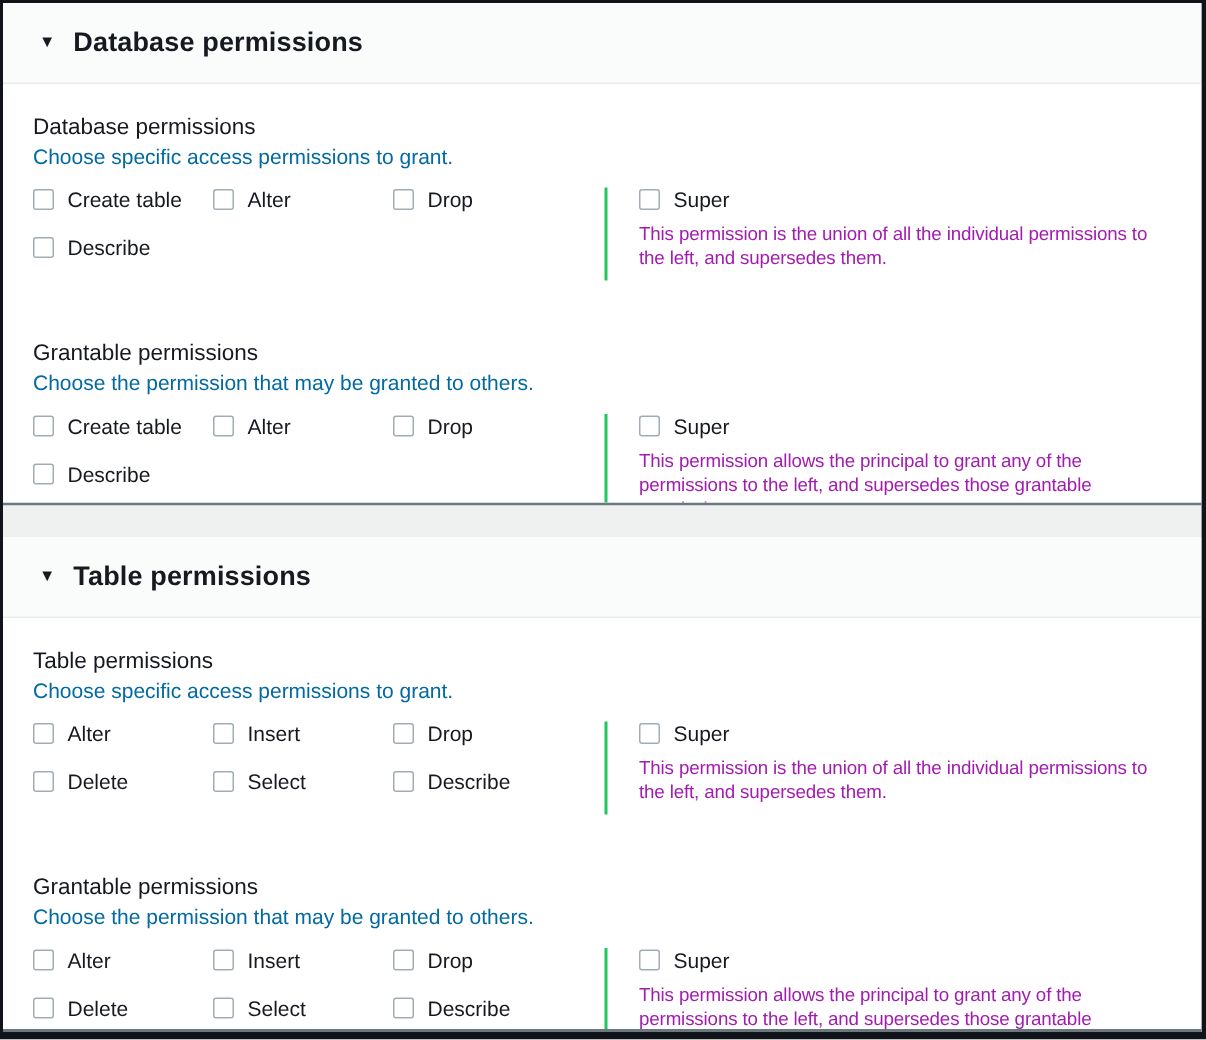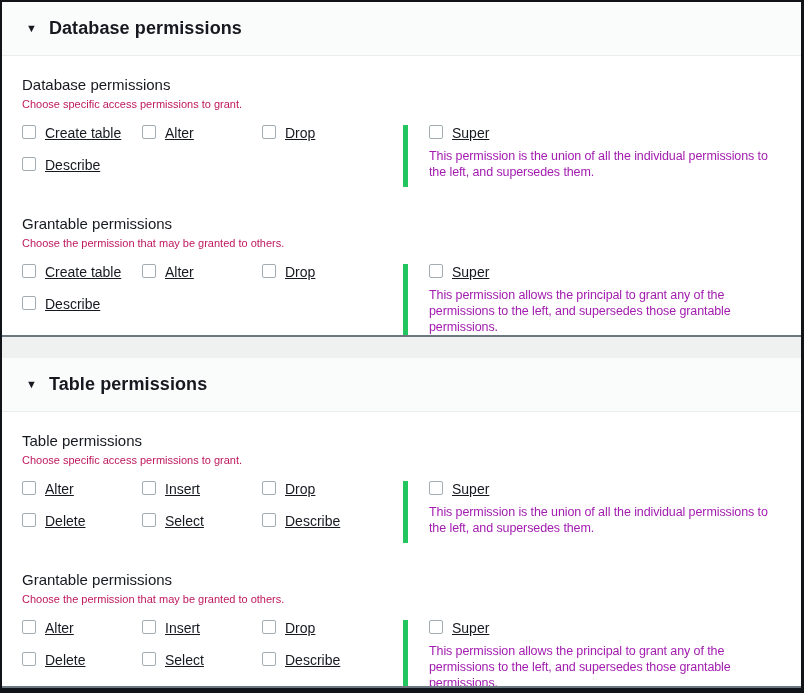--- a/index.html
+++ b/index.html
@@ -22,41 +22,41 @@
   .card-gap { height:21px; background:#eff0f0; }
   .card-tbl { height:330px; }
   .card-header {
     height:54px; background:#fafbfb; border-bottom:1px solid #eaeded;
     display:flex; align-items:center; padding:0 24px; cursor:pointer;
   }
   .tri { font-size:11px; color:#16191f; margin-right:12px; line-height:1; }
   .card-title { font-size:18px; font-weight:bold; color:#16191f; letter-spacing:0.1px; }
   .card-body { padding:20px 20px 0 20px; background:#ffffff; }
   .group-label { font-size:15px; line-height:18px; color:#16191f; }
-  .group-desc { font-size:11px; line-height:15px; color:#be185d; margin-top:3px; }
+  .group-desc { font-size:14px; line-height:15px; color:#0369a1; margin-top:3px; }
   .perm-row { display:flex; margin-top:13px; align-items:flex-start; }
   .cb-grid {
     width:381px; flex:none;
     display:grid; grid-template-columns:repeat(3,120px); row-gap:16px;
     align-content:start;
   }
-  .cb { display:flex; height:16px; cursor:pointer;text-decoration:underline; }
+  .cb { display:flex; align-items:center; height:16px; cursor:pointer; }
   .box {
     width:14px; height:14px; flex:none;
     border:1px solid #a2adb3; border-radius:2px; background:#ffffff;
   }
   .cb-label { font-size:14px; color:#16191f; margin-left:9px; white-space:nowrap; }
   .super-col {
-    flex:1; border-left:5px solid #22c55e; padding-left:21px; min-height:62px;
+    flex:1; border-left:2px solid #22c55e; padding-left:21px; min-height:62px;
   }
   .super-desc {
     margin-top:7px; font-size:12.5px; line-height:16px; color:#a21caf;
     max-width:350px; letter-spacing:-0.1px;
   }
-  .group + .group { margin-top:28px; }
+  .group + .group { margin-top:40px; }
 </style>
 </head>
 <body>
 
 <div class="frame">
 
   <section class="card card-db">
     <div class="card-header">
       <span class="tri">▼</span>
       <h2 class="card-title">Database permissions</h2>

